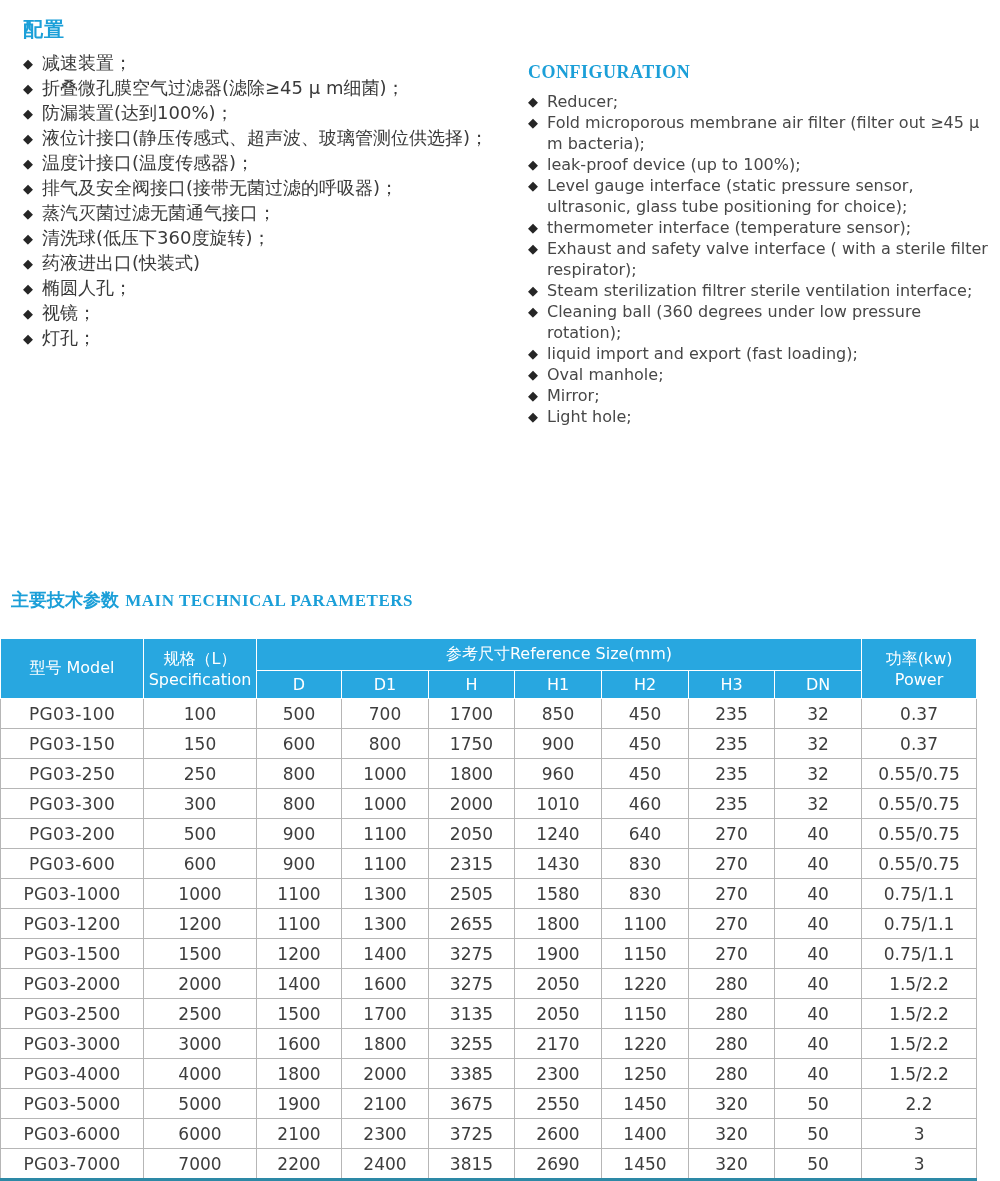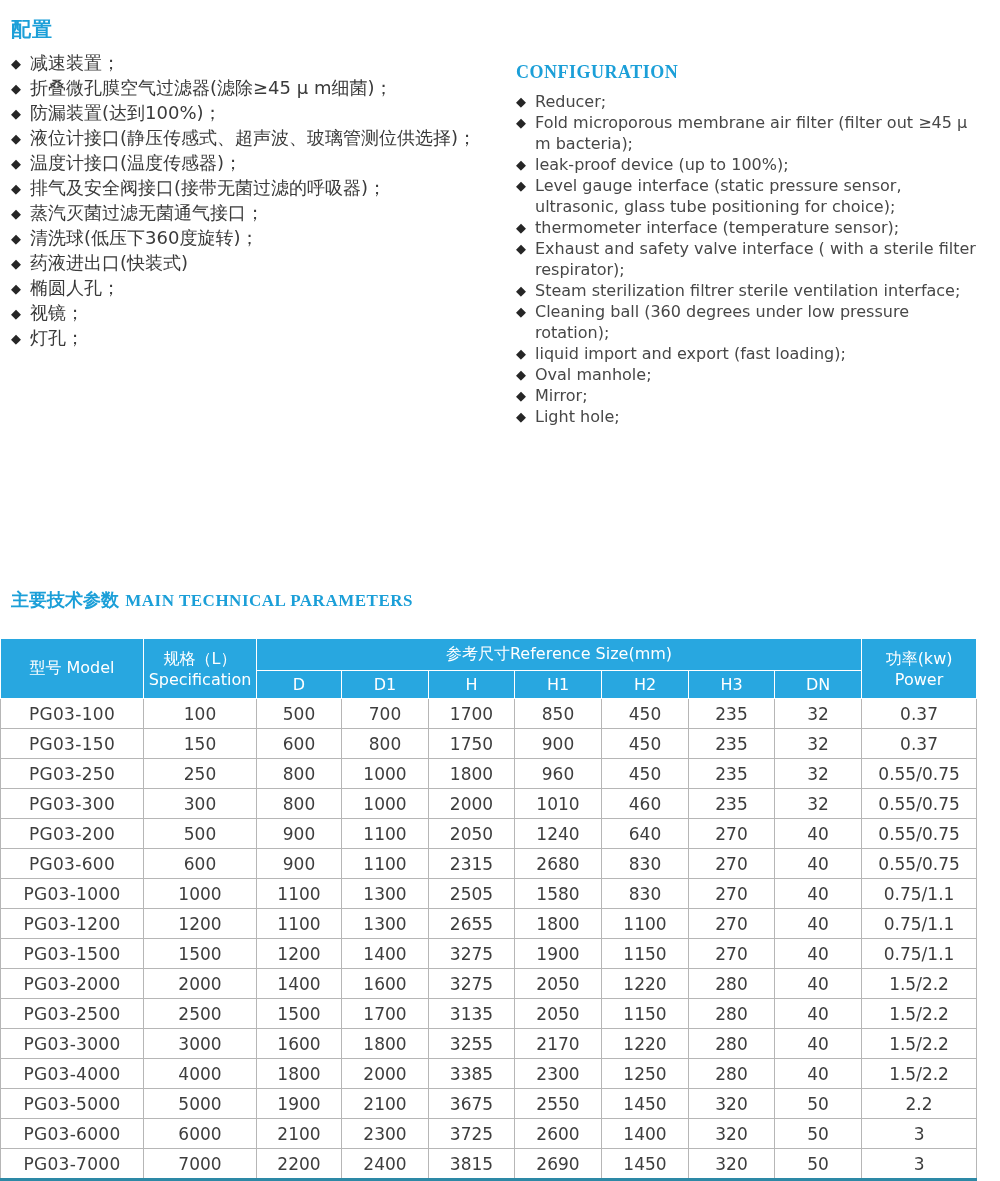--- a/index.html
+++ b/index.html
@@ -12,21 +12,21 @@
   }
   html,body{margin:0;padding:0;background:#ffffff;}
   body{
     width:1000px;height:1181px;
     font-family:"DejaVu Sans","Liberation Sans",sans-serif;
     color:var(--body-text);
     position:relative;overflow:hidden;
   }
   .top-section{
     display:flex;
-    padding:16px 0 0 11px;
+    padding:16px 0 0 23px;
     height:562px;
     box-sizing:content-box;
   }
   .col-cn{width:505px;flex:0 0 505px;}
   .col-en{width:470px;flex:0 0 470px;margin-top:44px;}
   .cn-title{
     margin:0 0 8px 0;
     font-size:20px;font-weight:bold;
     color:var(--heading-blue);
     letter-spacing:1px;
@@ -299,21 +299,21 @@
         <td>270</td>
         <td>40</td>
         <td>0.55/0.75</td>
       </tr>
       <tr>
         <td>PG03-600</td>
         <td>600</td>
         <td>900</td>
         <td>1100</td>
         <td>2315</td>
-        <td>2680</td>
+        <td>1430</td>
         <td>830</td>
         <td>270</td>
         <td>40</td>
         <td>0.55/0.75</td>
       </tr>
       <tr>
         <td>PG03-1000</td>
         <td>1000</td>
         <td>1100</td>
         <td>1300</td>

